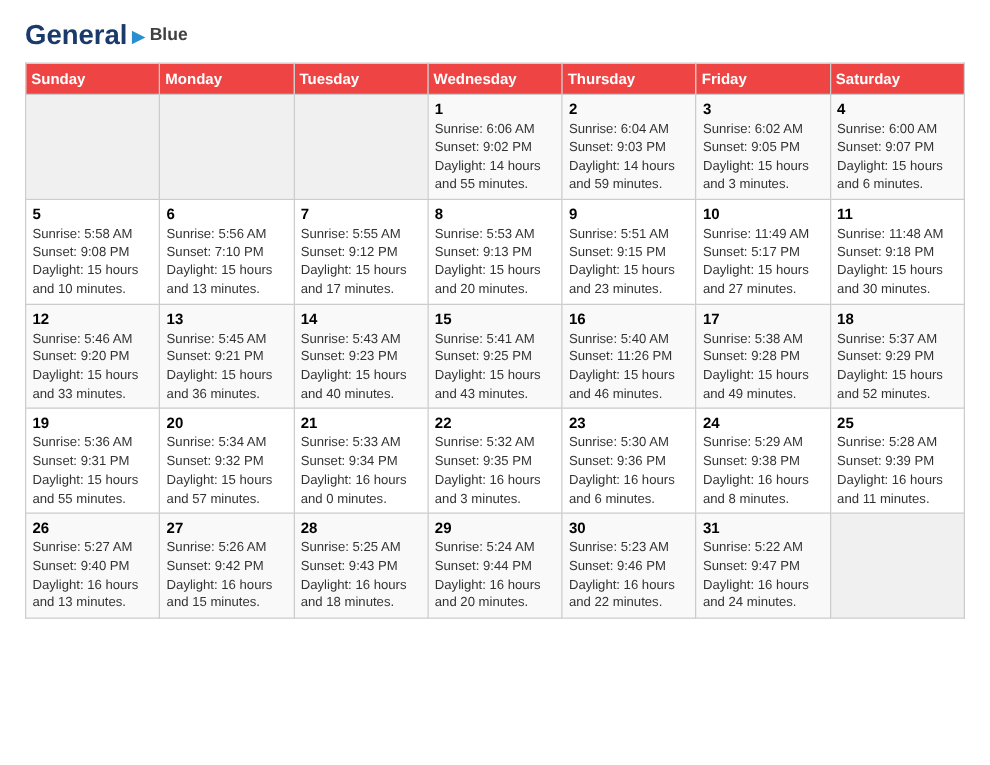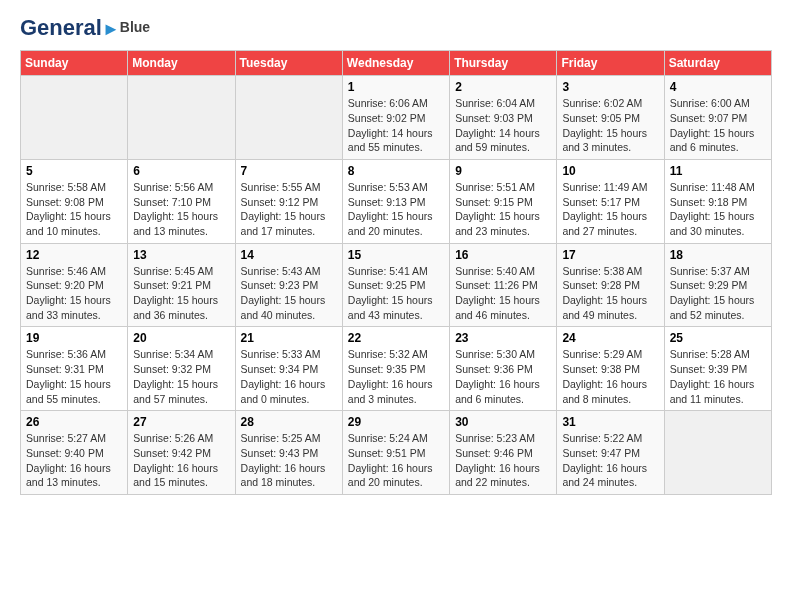--- a/index.html
+++ b/index.html
@@ -319,21 +319,21 @@
         <td>
           <div class="day-num">28</div>
           <div class="day-info">Sunrise: 5:25 AM</div>
           <div class="day-info">Sunset: 9:43 PM</div>
           <div class="day-info">Daylight: 16 hours</div>
           <div class="day-info">and 18 minutes.</div>
         </td>
         <td>
           <div class="day-num">29</div>
           <div class="day-info">Sunrise: 5:24 AM</div>
-          <div class="day-info">Sunset: 9:51 PM</div>
+          <div class="day-info">Sunset: 9:44 PM</div>
           <div class="day-info">Daylight: 16 hours</div>
           <div class="day-info">and 20 minutes.</div>
         </td>
         <td>
           <div class="day-num">30</div>
           <div class="day-info">Sunrise: 5:23 AM</div>
           <div class="day-info">Sunset: 9:46 PM</div>
           <div class="day-info">Daylight: 16 hours</div>
           <div class="day-info">and 22 minutes.</div>
         </td>

